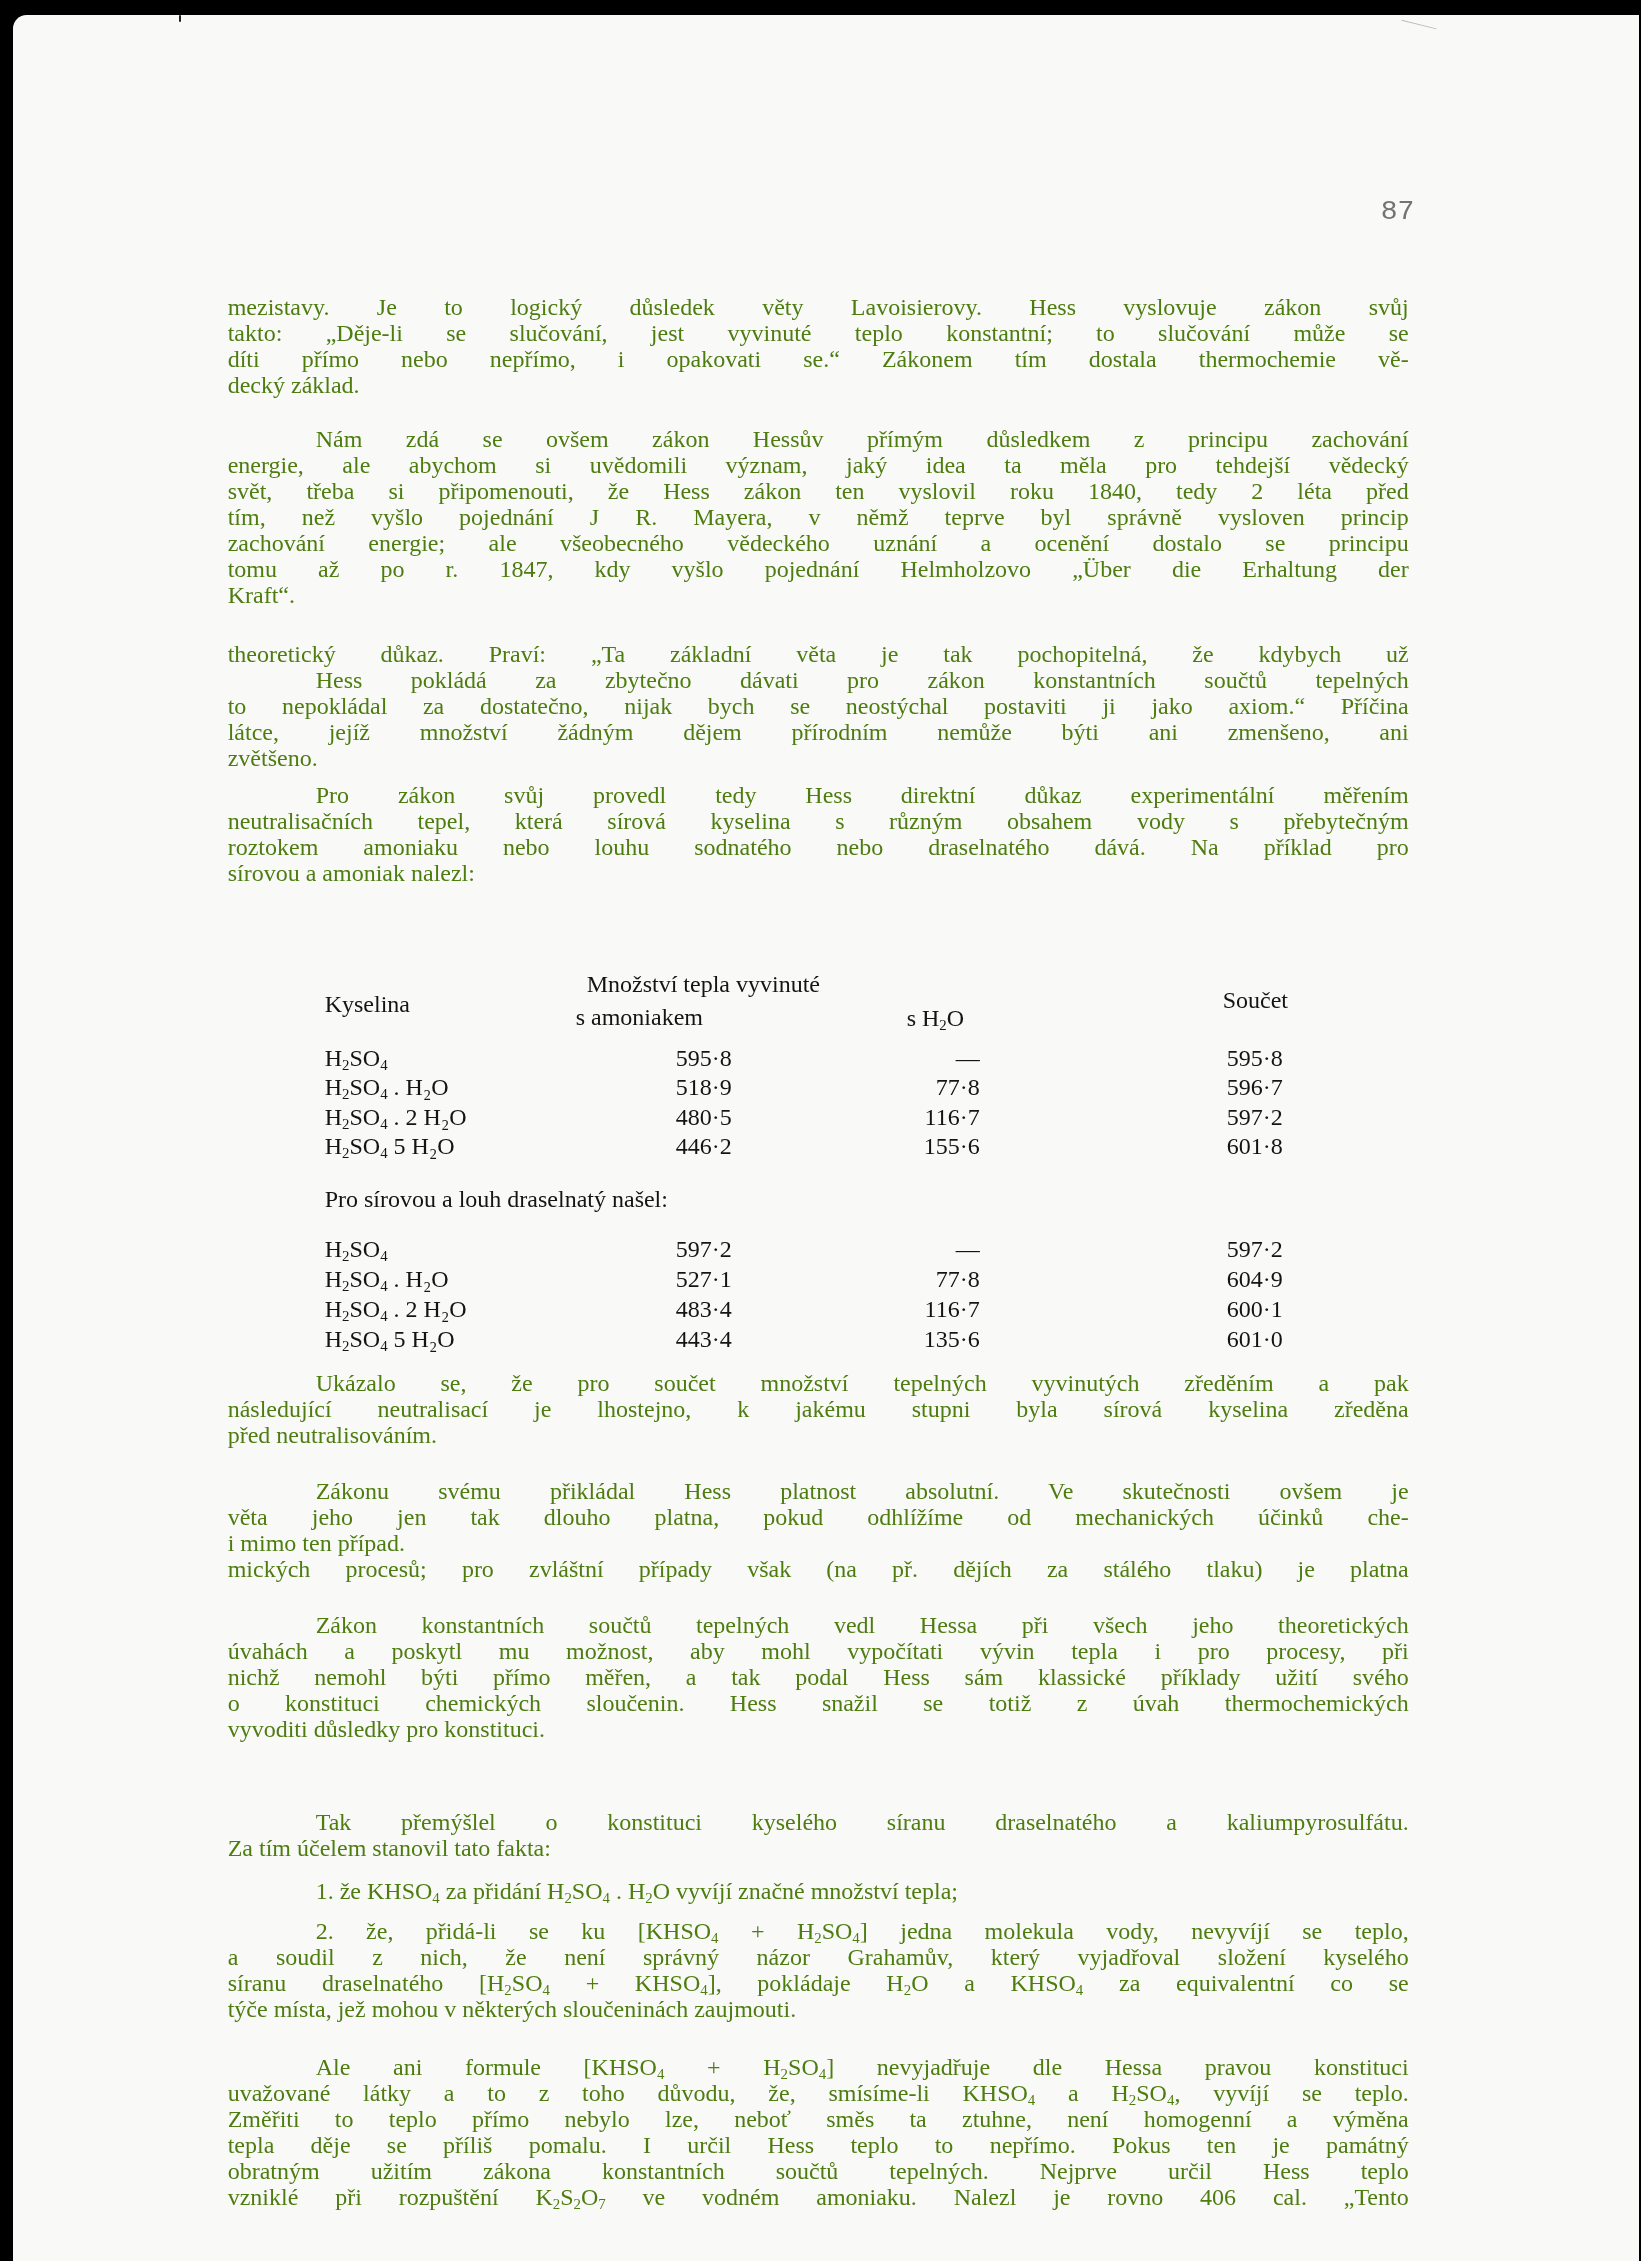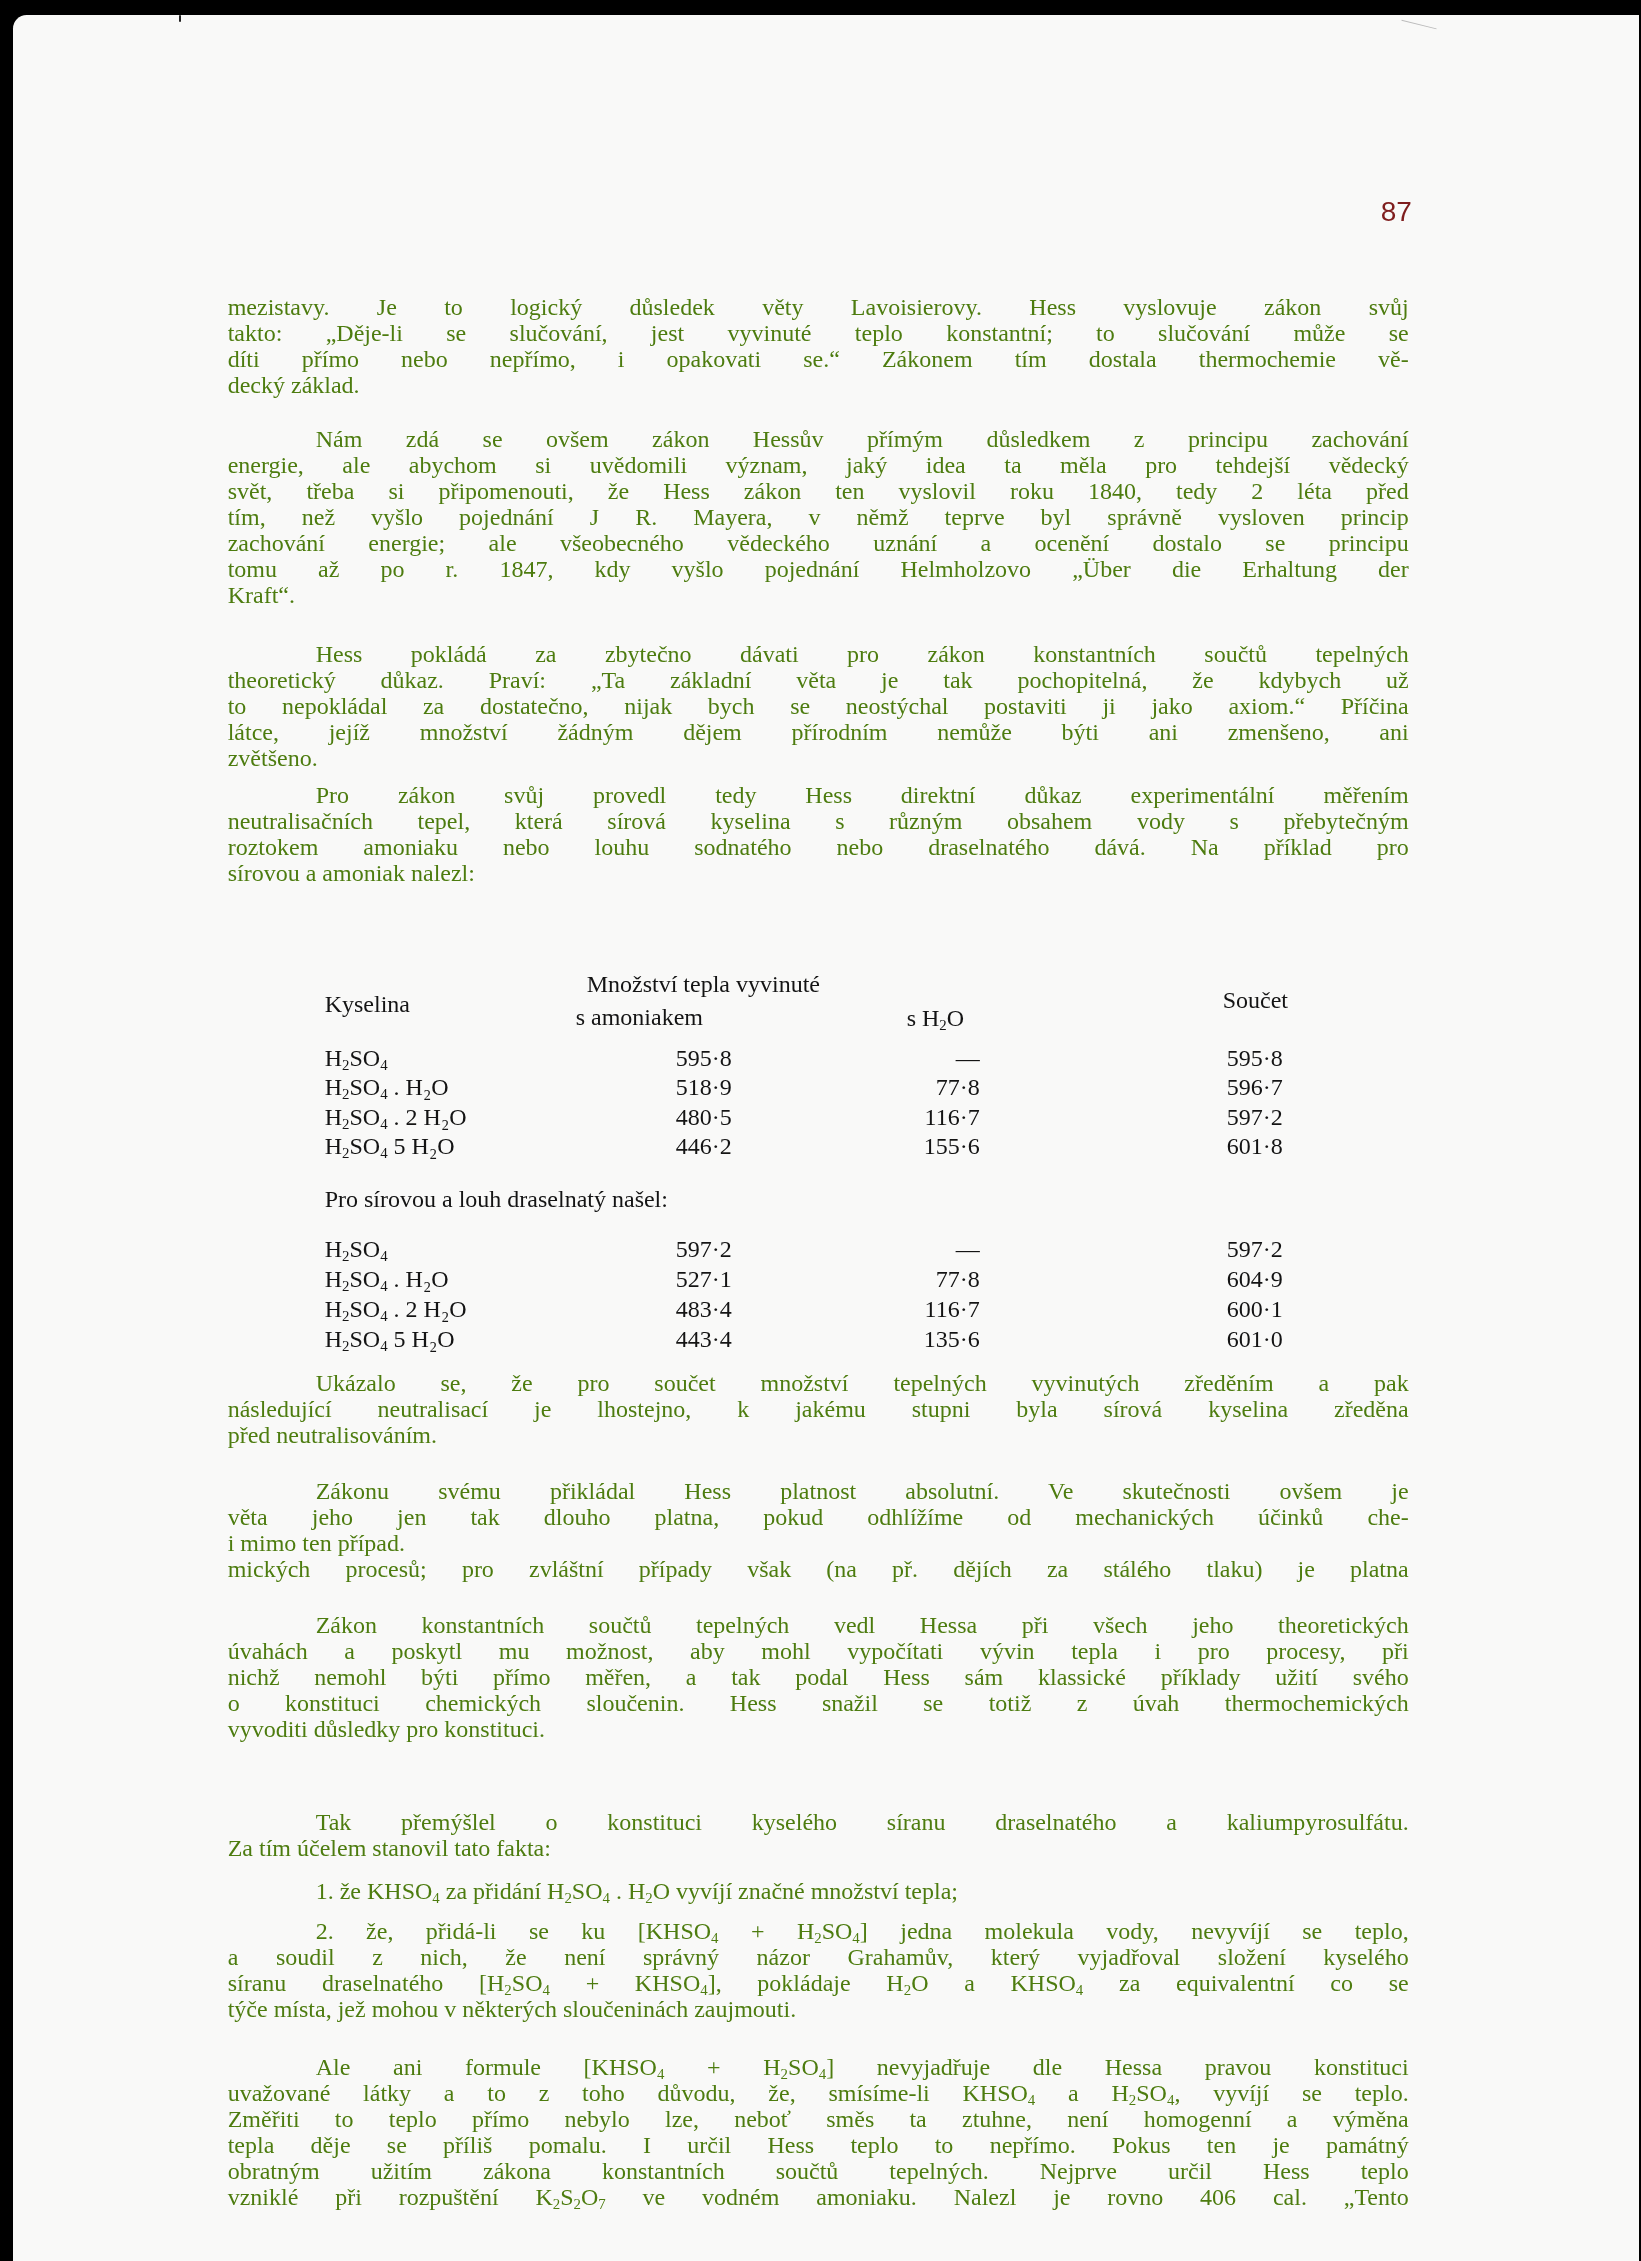--- a/index.html
+++ b/index.html
@@ -5,21 +5,21 @@
   html, body { margin: 0; padding: 0; }
   body {
     width: 1641px; height: 2500px; background: #000; position: relative; overflow: hidden;
   }
   .page {
     position: absolute; left: 12.7px; top: 14.5px; width: 1626px; height: 2462px;
     background: #f9f9f8; border-radius: 13.6px 0 0 0;
   }
   .page-number {
     position: absolute; left: 1368px; top: 181px;
-    font-family: Liberation Sans, sans-serif; font-size: 28px; color: #7f1d1d;
+    font-family: Liberation Mono, monospace; font-size: 28px; color: #737373;
   }
   .block {
     position: absolute; left: 215px; width: 1181px;
     font-family: "Liberation Serif", "DejaVu Serif", serif;
     font-size: 24px; line-height: 26px; color: #4d7c0f;
     text-align: justify; text-align-last: left;
   }
   .line { display: block; text-align: justify; text-align-last: justify; white-space: nowrap; }
   .line.last { text-align-last: left; }
   .tbl-head, .tbl-row, .tbl-caption {
@@ -52,22 +52,22 @@
     <span class="line" style="padding-left:88px">Nám zdá se ovšem zákon Hessův přímým důsledkem z principu zachování</span>
     <span class="line">energie, ale abychom si uvědomili význam, jaký idea ta měla pro tehdejší vědecký</span>
     <span class="line">svět, třeba si připomenouti, že Hess zákon ten vyslovil roku 1840, tedy 2 léta před</span>
     <span class="line">tím, než vyšlo pojednání J R. Mayera, v němž teprve byl správně vysloven princip</span>
     <span class="line">zachování energie; ale všeobecného vědeckého uznání a ocenění dostalo se principu</span>
     <span class="line">tomu až po r. 1847, kdy vyšlo pojednání Helmholzovo „Über die Erhaltung der</span>
     <span class="line last">Kraft“.</span>
   </div>
 
   <div class="block" style="top:626px">
+    <span class="line">theoretický důkaz. Praví: „Ta základní věta je tak pochopitelná, že kdybych už</span>
     <span class="line" style="padding-left:88px">Hess pokládá za zbytečno dávati pro zákon konstantních součtů tepelných</span>
-    <span class="line">theoretický důkaz. Praví: „Ta základní věta je tak pochopitelná, že kdybych už</span>
     <span class="line">to nepokládal za dostatečno, nijak bych se neostýchal postaviti ji jako axiom.“ Příčina</span>
     <span class="line">látce, jejíž množství žádným dějem přírodním nemůže býti ani zmenšeno, ani</span>
     <span class="line last">zvětšeno.</span>
   </div>
 
   <div class="block" style="top:767px">
     <span class="line" style="padding-left:88px">Pro zákon svůj provedl tedy Hess direktní důkaz experimentální měřením</span>
     <span class="line">neutralisačních tepel, která sírová kyselina s různým obsahem vody s přebytečným</span>
     <span class="line">roztokem amoniaku nebo louhu sodnatého nebo draselnatého dává. Na příklad pro</span>
     <span class="line last">sírovou a amoniak nalezl:</span>

